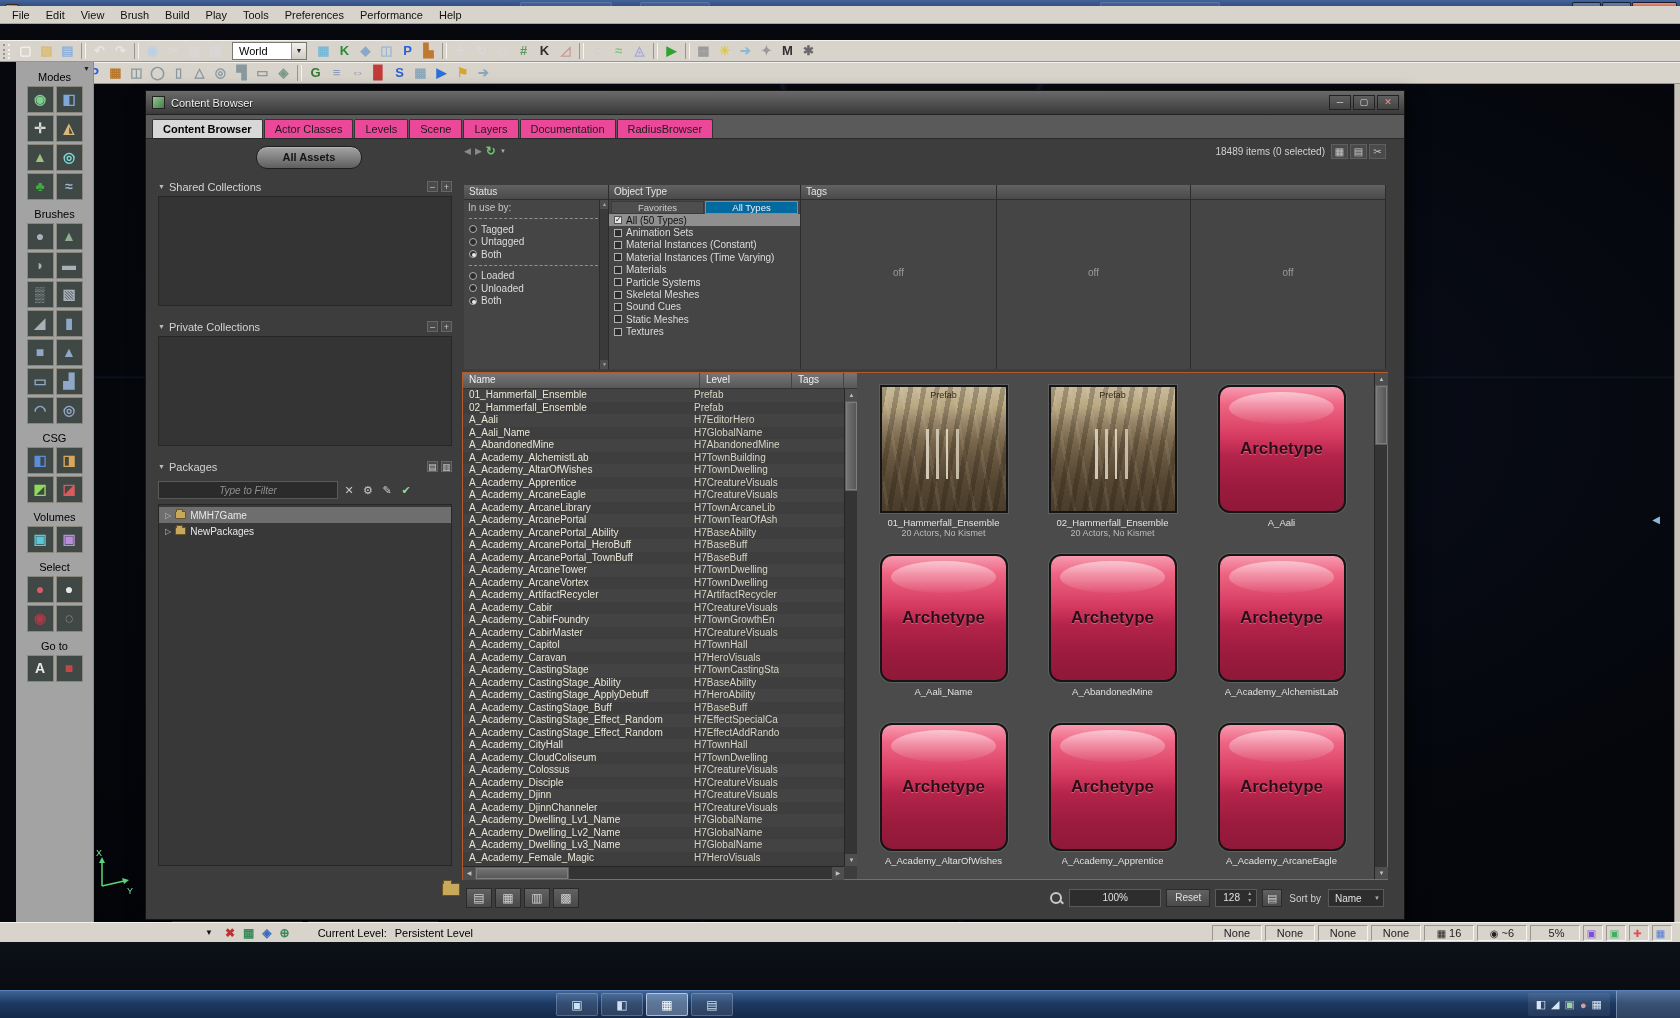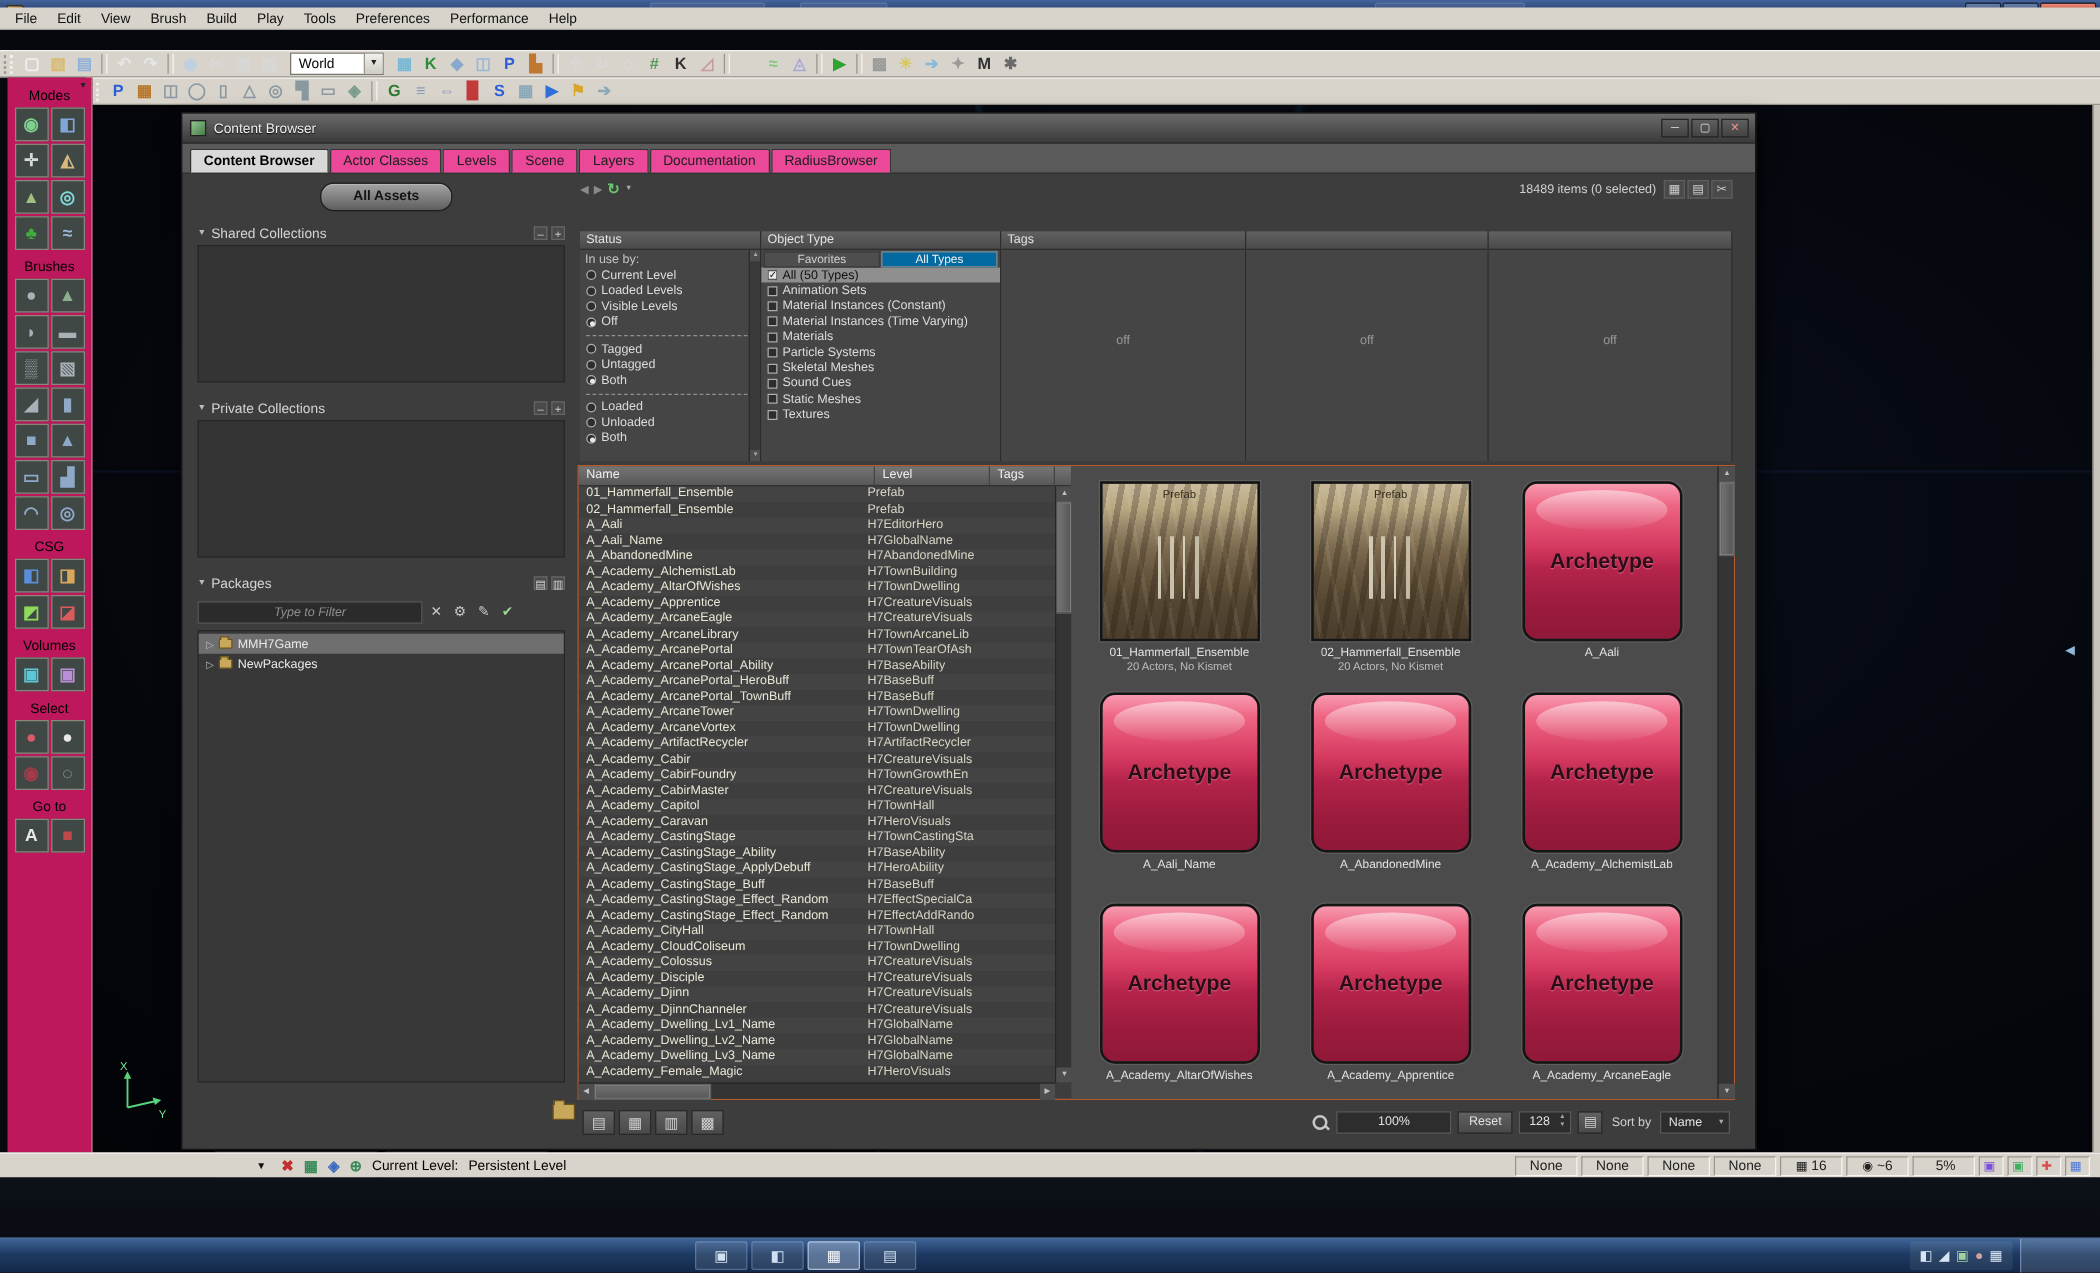--- a/index.html
+++ b/index.html
@@ -24,21 +24,21 @@
 .grip{width:7px;height:15px;margin:0 5px 0 3px;border-left:2px dotted #9a958b;border-right:2px dotted #f6f4f0;flex:none}
 .tb-group{display:flex;align-items:center}
 .tb-icon{width:21px;height:20px;font-size:13px;line-height:20px;text-align:center;color:#444;flex:none;overflow:hidden;font-weight:bold}
 .tb-icon.sep{width:5px;height:16px;border-left:1px solid #9a958b;border-right:1px solid #f6f4f0;margin:0 3px}
 .world{display:flex;align-items:center;height:18px;margin:0 6px;border:1px solid #7a766e;background:#fff;flex:none}
 .world-text{font-size:11px;color:#000;padding:0 6px;width:58px}
 .dd-box{width:15px;height:16px;background:linear-gradient(#f2f0ec,#cfccc4);border-left:1px solid #9a968c;font-size:7px;line-height:16px;text-align:center;color:#222}
 .dd-box::before{content:"▼"}
 
 
-.sidebar{position:absolute;left:6px;top:62px;width:68px;height:860px;background:#be185d;border-right:1px solid #8f8b83;padding-top:2px}
+.sidebar{position:absolute;left:16px;top:62px;width:78px;height:860px;background:#a3a3a3;border-right:1px solid #8f8b83;padding-top:2px}
 .side-drop{position:absolute;right:3px;top:3px;font-size:7px;color:#222}
 .side-drop::before{content:"▼"}
 .side-sec{margin-top:7px}
 .side-label{font-size:11px;color:#000;text-align:center;margin-bottom:2px}
 .side-grid{display:flex;flex-wrap:wrap;justify-content:center}
 .side-icon{width:27px;height:27px;margin:1px;background:#3f4844;border:1px solid #8a867c;font-size:14px;line-height:25px;text-align:center;font-weight:bold;overflow:hidden}
 
 
 .viewport{position:absolute;left:68px;top:84px;width:1606px;height:838px;background:radial-gradient(ellipse at 60% 40%,#0a0f1c 0%,#05070d 60%,#030408 100%)}
 .viewport::before{content:"";position:absolute;inset:0;opacity:.5;background:
@@ -209,21 +209,21 @@
 .sort-icon{width:20px;height:18px;background:linear-gradient(#616161,#494949);border:1px solid #2a2a2a;color:#ccc;font-size:11px;text-align:center;line-height:16px}
 .sort-label{font-size:10px;color:#d0d0d0;margin:0 2px}
 .sort-dd{width:56px;height:18px;background:#2d2d2d;border:1px solid #5a5a5a;color:#e0e0e0;font-size:10px;display:flex;align-items:center;padding-left:6px}
 .sort-dd::after{content:"▼";margin-left:auto;padding-right:3px;color:#aaa;font-size:6px}
 
 
 .statusbar{position:absolute;left:0;top:922px;width:1680px;height:20px;background:#d8d4cc;border-top:1px solid #f4f2ee;display:flex;align-items:center;padding-left:205px}
 .st-drop{font-size:8px;color:#111;margin-right:8px}
 .st-drop::before{content:"▼"}
 .st-ic{font-size:12px;margin:0 4px;font-style:normal;font-weight:bold}
-.st-text{font-size:11px;color:#000;margin-left:4px;white-space:nowrap}
+.st-text{font-size:11px;color:#000;margin-left:24px;white-space:nowrap}
 .st-text b{font-weight:normal;margin-left:8px}
 .st-spacer{flex:1}
 .st-cell{min-width:50px;height:16px;margin-left:3px;padding:0 6px;border:1px solid;border-color:#9a968c #f6f4f0 #f6f4f0 #9a968c;font-size:11px;color:#222;text-align:center;line-height:14px;white-space:nowrap}
 .st-cell i{font-style:normal;font-size:10px;margin-right:3px}
 .st-icon-cell{width:20px;min-width:20px;padding:0}
 .st-end{margin-right:8px}
 
 
 .desktop-gap{position:absolute;left:0;top:942px;width:1680px;height:48px;background:linear-gradient(#0d1118,#090c12)}
 .taskbar{position:absolute;left:0;top:990px;width:1680px;height:28px;background:linear-gradient(180deg,#3f6496 0%,#1d3a63 45%,#15294a 100%);border-top:1px solid #5d83b5}
@@ -522,42 +522,20 @@
       <span class="top-icon">▦</span>
           <span class="top-icon">▤</span>
           <span class="top-icon">✂</span>
         </span>
     </div>
 
     <div class="cb-filters">
       <div class="fcol c-status">
         <div class="fhdr">Status</div>
         <div class="inuse">In use by:</div>
-        <div>
-
-            <div class="radio-row">
-              <span class="radio off"></span>
-              <span class="radio-label">Current Level</span>
-            </div>
-
-            <div class="radio-row">
-              <span class="radio off"></span>
-              <span class="radio-label">Loaded Levels</span>
-            </div>
-
-            <div class="radio-row">
-              <span class="radio off"></span>
-              <span class="radio-label">Visible Levels</span>
-            </div>
-
-            <div class="radio-row">
-              <span class="radio on"></span>
-              <span class="radio-label">Off</span>
-            </div>
-          </div>
         <div class="dash"></div>
         <div>
 
             <div class="radio-row">
               <span class="radio off"></span>
               <span class="radio-label">Tagged</span>
             </div>
 
             <div class="radio-row">
               <span class="radio off"></span>

